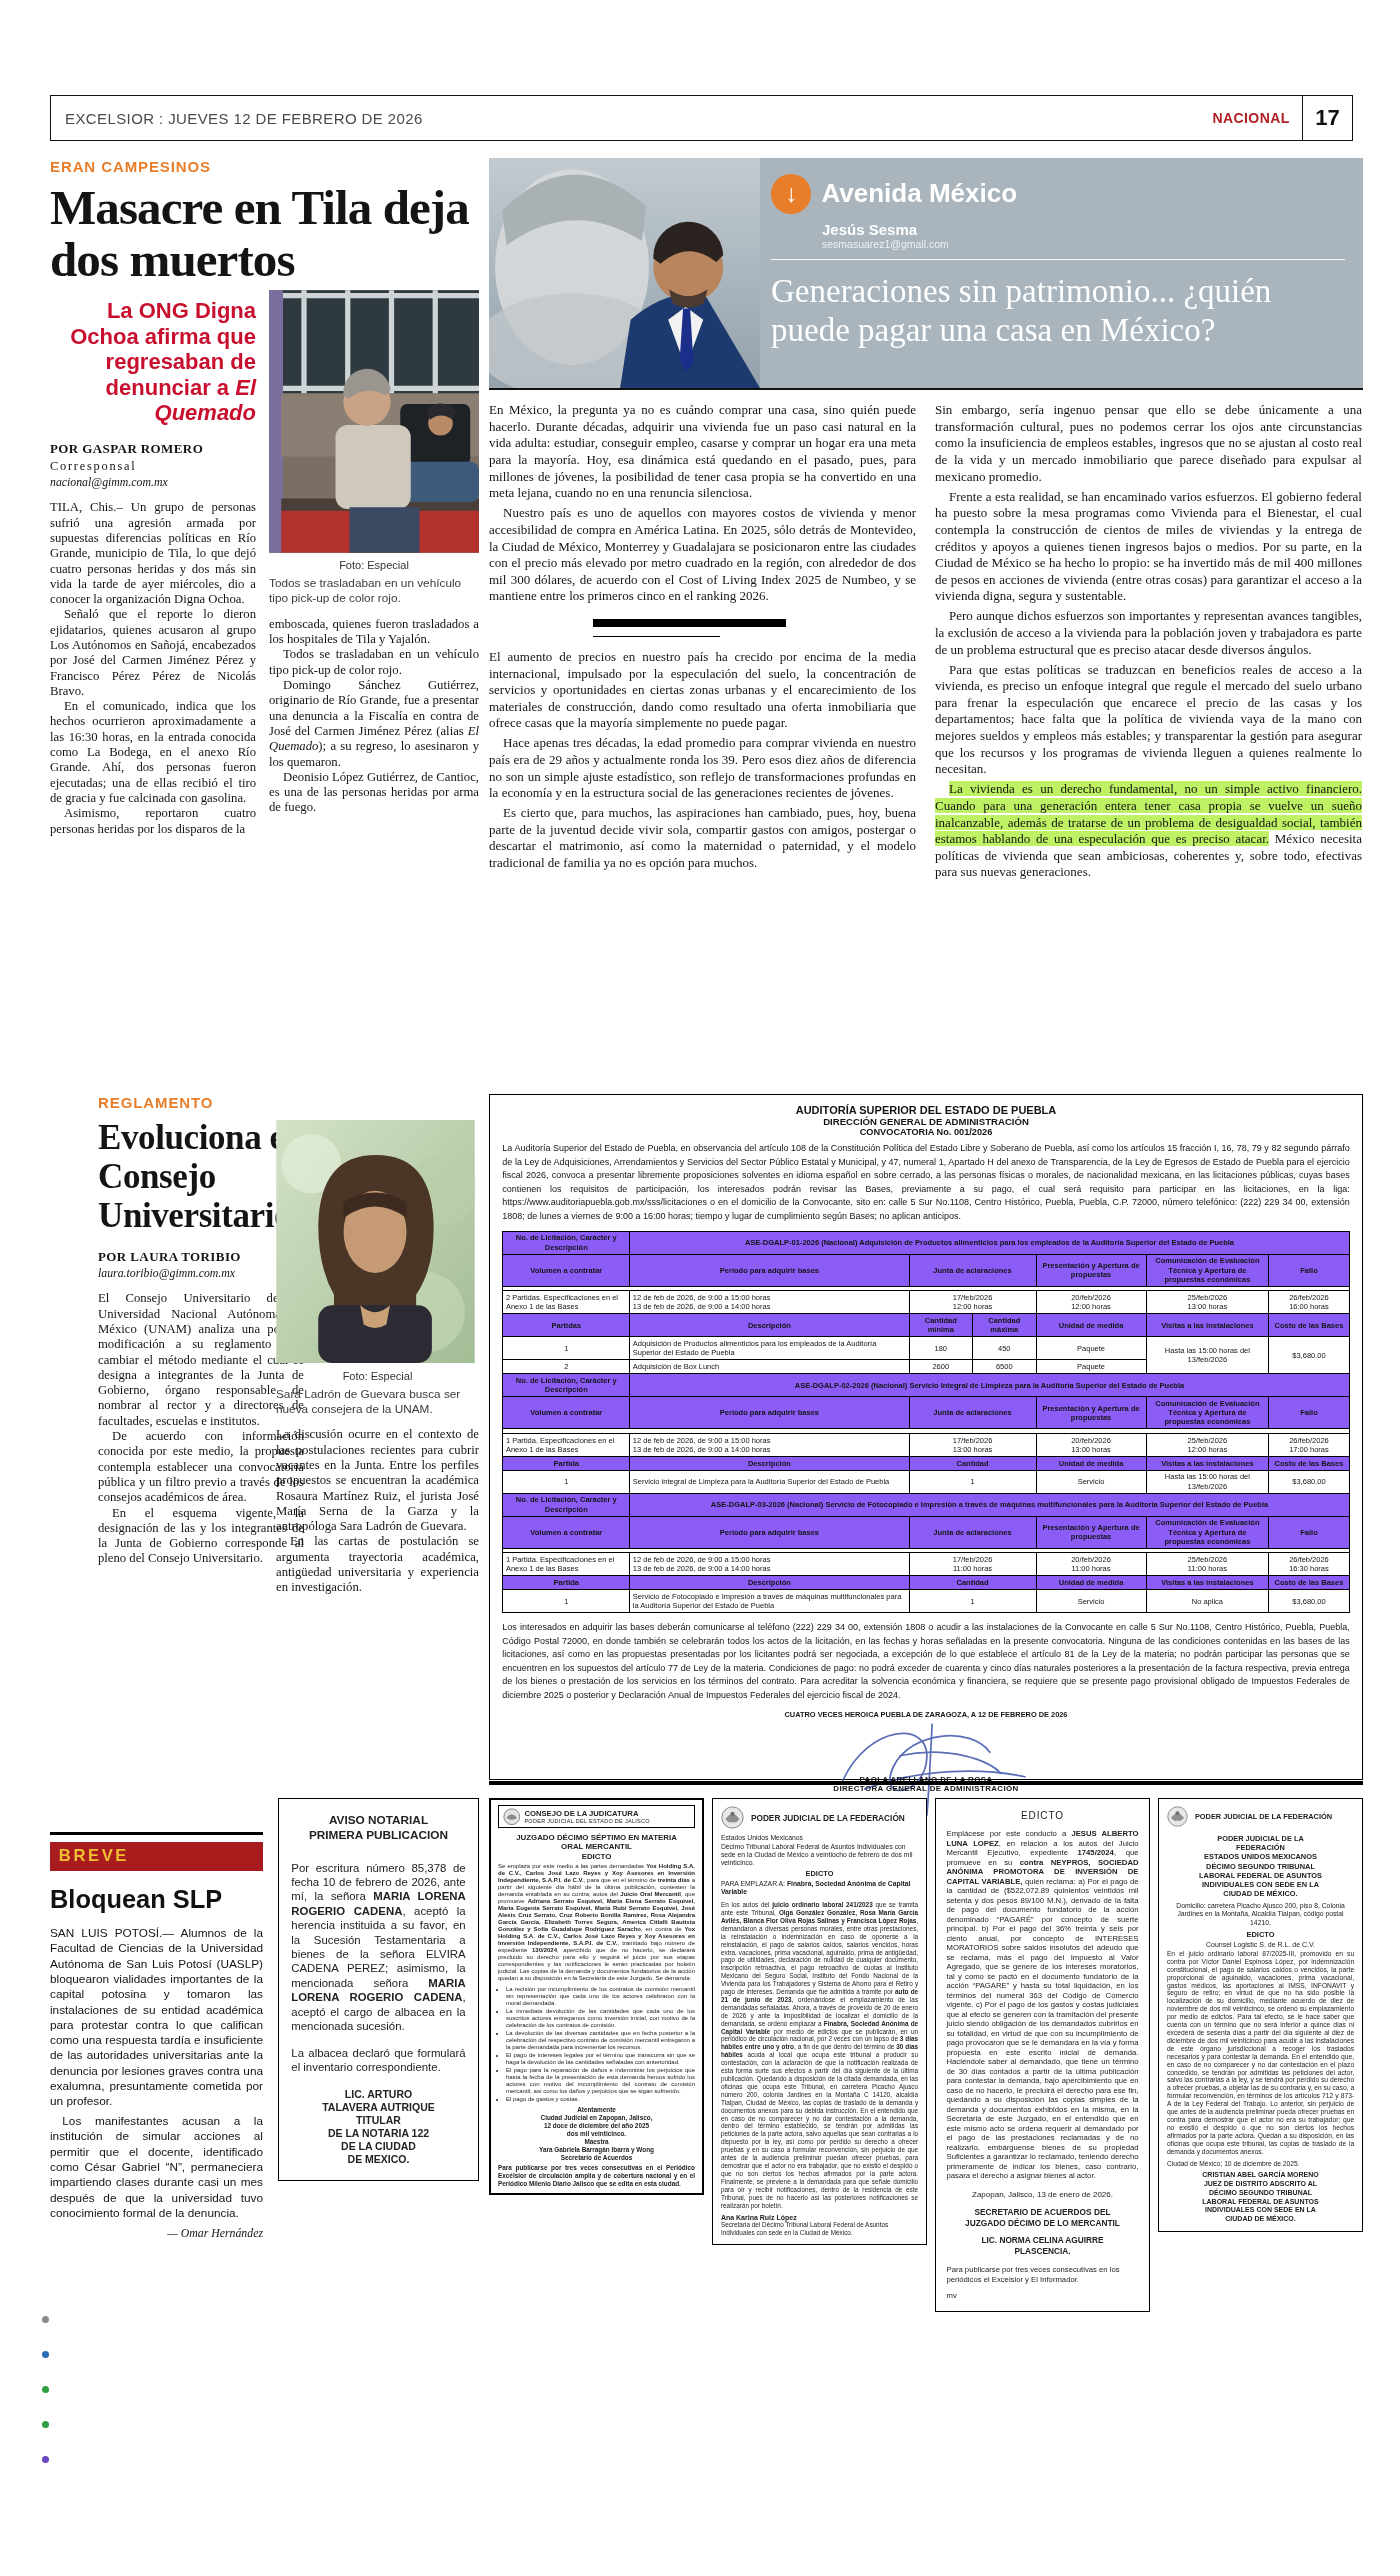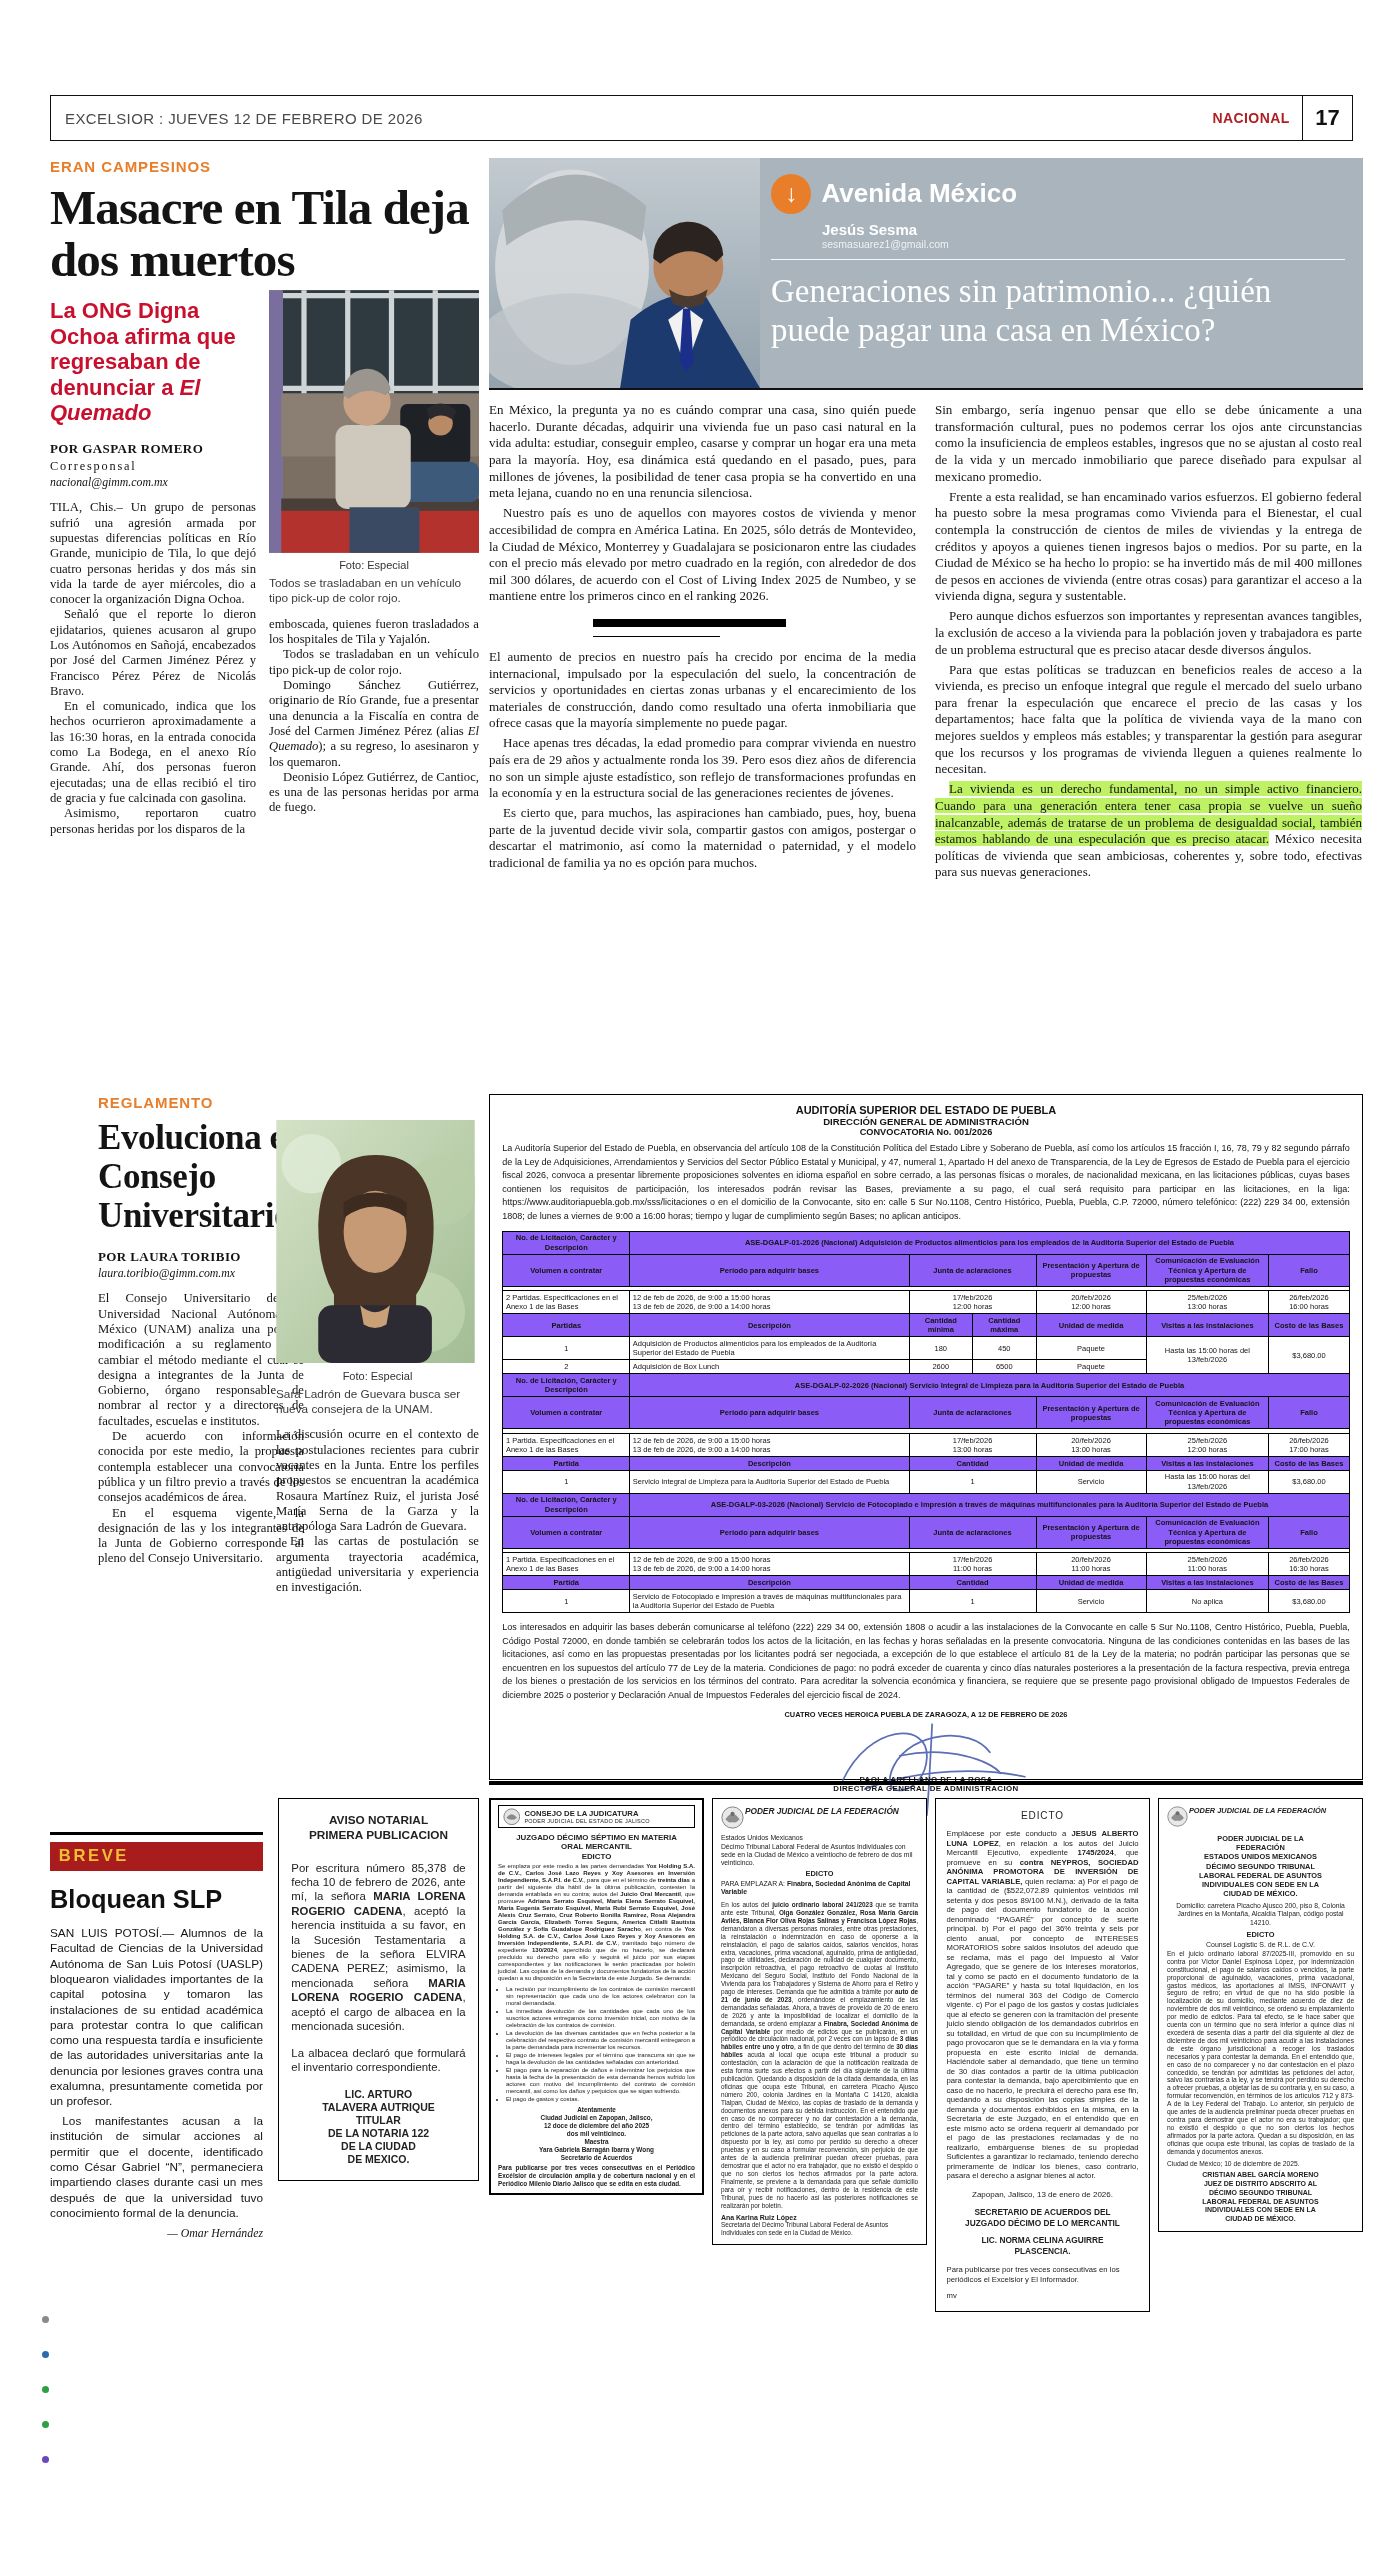--- a/index.html
+++ b/index.html
@@ -23,21 +23,21 @@
   .body-text p{margin:0;}
   .body-text p + p{text-indent:14px;}
   .foto-credit{font-family:"Liberation Sans",sans-serif;font-size:11px;color:#333;text-align:center;margin-top:2.6px;}
   .caption{font-family:"Liberation Sans",sans-serif;font-size:11.8px;line-height:15px;color:#3c3c3c;margin-top:5.3px;}
 
   
   .tila{position:absolute;left:50px;top:158px;width:429px;}
   .tila-headline{font-family:"Liberation Serif",serif;font-weight:bold;font-size:49px;line-height:52px;letter-spacing:-0.9px;margin-top:7px;}
   .tila-cols{position:relative;margin-top:12.3px;}
   .tila-left{width:206px;}
-  .deck{color:#c8102e;font-family:"Liberation Sans",sans-serif;font-weight:bold;font-size:22px;line-height:25.4px;}
+  .deck{color:#c8102e;font-family:"Liberation Sans",sans-serif;font-weight:bold;font-size:22px;line-height:25.4px;text-align:right;}
   .deck i{font-style:italic;}
   .tila-by{margin-top:15.8px;}
   .tila-right{position:absolute;left:219px;top:-8.8px;width:210px;}
 
   
   .opinion{position:absolute;left:489px;top:158px;width:874px;}
   .op-band{position:relative;height:230px;background:#a9b4bc;overflow:hidden;border-bottom:2.6px solid #111;}
   .op-content{position:absolute;left:282px;top:15.8px;width:574px;color:#fff;}
   .op-title-row{display:flex;align-items:center;gap:10.5px;}
   .op-circle{width:40px;height:40px;border-radius:50%;background:#e87e2a;display:flex;align-items:center;justify-content:center;
@@ -108,21 +108,21 @@
   .jud-org-sub{font-size:5.5px;letter-spacing:0.3px;}
   .jud-title{text-align:center;font-weight:bold;font-size:7.9px;line-height:9.6px;margin-top:4.4px;white-space:pre-line;}
   .jud-edicto{text-align:center;font-weight:bold;font-size:7.9px;}
   .jud-body{font-size:6px;line-height:7px;text-align:justify;margin-top:1.8px;}
   .jud-list{margin:0;padding-left:7.9px;font-size:6px;line-height:7px;text-align:justify;}
   .jud-list li{margin:0 0 0.9px 0;}
   .jud-foot{text-align:center;font-weight:bold;font-size:6.4px;line-height:7.9px;margin-top:3.5px;}
   .jud-close{font-weight:bold;font-size:6.4px;line-height:7.9px;text-align:justify;margin-top:2.6px;}
 
   .tribunal1{left:712px;top:1798px;width:215px;padding:7px 7.9px;}
-  .org-row{display:flex;gap:1px;font-style:italic;}
+  .org-row{display:flex;align-items:center;gap:7px;}
   .org-name{font-weight:bold;font-size:8.3px;}
   .t1-lines{font-size:6.8px;line-height:8.3px;margin-top:5.3px;}
   .t1-edicto{text-align:center;font-weight:bold;font-size:7.4px;margin:1.8px 0;}
   .t1-addr{font-size:6.8px;line-height:8.3px;}
   .t1-body{font-size:6.4px;line-height:7.9px;text-align:justify;margin-top:0.9px;}
   .t1-name{font-weight:bold;font-size:7px;margin-top:1.8px;}
   .t1-title{font-size:6.4px;line-height:7.9px;}
 
   .mercantil{left:935px;top:1798px;width:215px;padding:10.5px 10.5px;}
   .mer-edicto{text-align:center;font-size:10px;letter-spacing:0.9px;margin-bottom:8.8px;}

